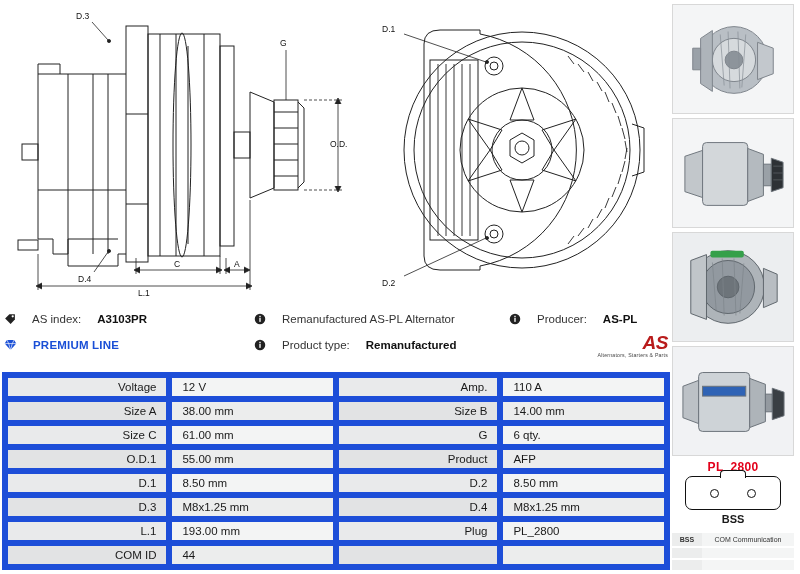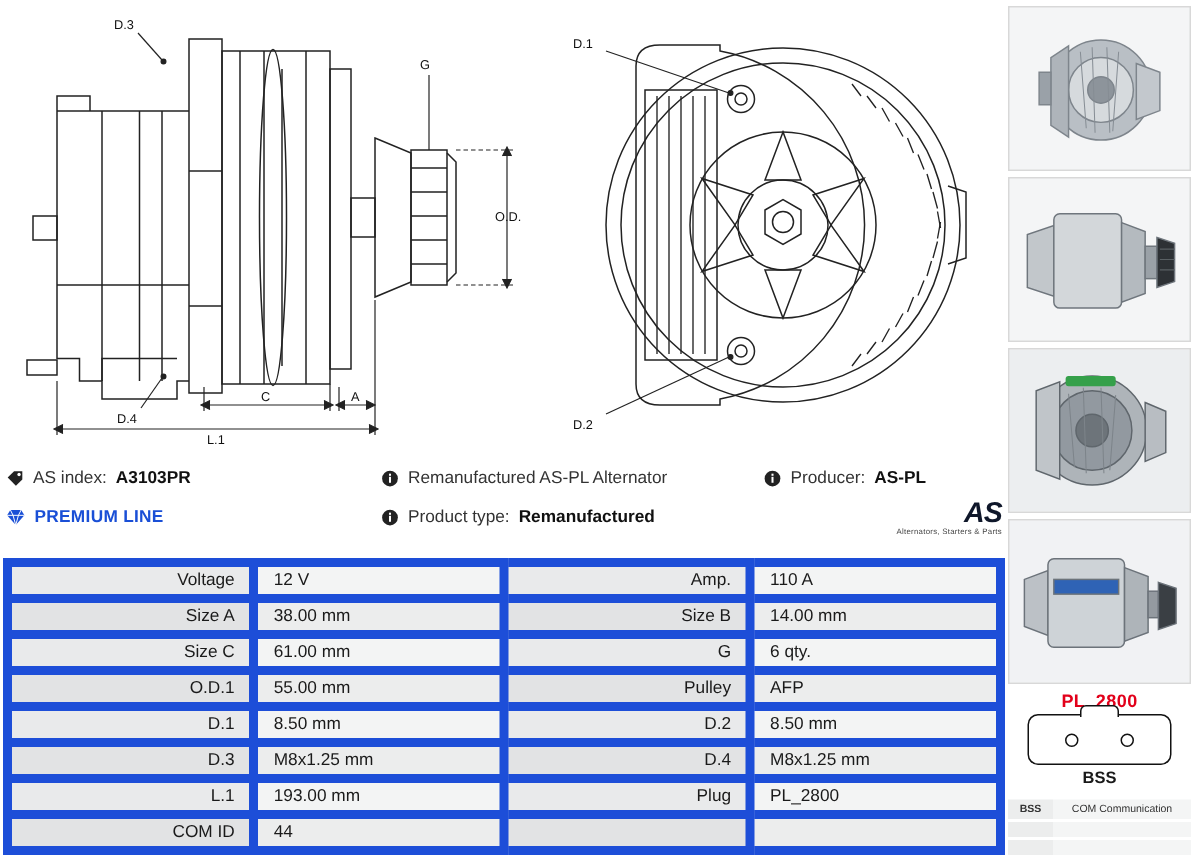--- a/index.html
+++ b/index.html
@@ -141,21 +141,21 @@
   }
   .info-row {
     display: flex;
     align-items: center;
     height: 26px;
     padding: 0 4px;
   }
   .info-cell {
     display: flex;
     align-items: center;
-    gap: 6px;
+    gap: 16px;
   }
   .c1 { width: 250px; }
   .c2 { width: 255px; }
   .c3 { flex: 1; justify-content: flex-start; }
   .info-label { color: #333; }
   .info-strong { font-weight: bold; color: #111; text-align: center; }
   .premium {
     color: #1a4fd6;
     font-weight: bold;
     font-size: 11.5px;
@@ -164,21 +164,21 @@
   .ic { flex: 0 0 auto; display: inline-block; }
   .ic svg { display: block; }
 
   .as-logo {
     position: absolute;
     right: 4px; top: 28px;
     width: 92px;
     text-align: right;
   }
   .as-logo .as-text {
-    color: #0f172a;
+    color: #b91c1c;
     font-weight: bold;
     font-style: italic;
     font-size: 19px;
     line-height: 17px;
     letter-spacing: -.5px;
   }
   .as-logo .as-sub {
     font-size: 5.2px;
     color: #444;
     letter-spacing: .2px;
@@ -438,21 +438,21 @@
       </tr>
       <tr>
         <td class="lbl">Size C</td>
         <td class="val">61.00 mm</td>
         <td class="lbl">G</td>
         <td class="val">6 qty.</td>
       </tr>
       <tr class="alt">
         <td class="lbl">O.D.1</td>
         <td class="val">55.00 mm</td>
-        <td class="lbl">Pulley</td>
+        <td class="lbl">Product</td>
         <td class="val">AFP</td>
       </tr>
       <tr>
         <td class="lbl">D.1</td>
         <td class="val">8.50 mm</td>
         <td class="lbl">D.2</td>
         <td class="val">8.50 mm</td>
       </tr>
       <tr class="alt">
         <td class="lbl">D.3</td>

